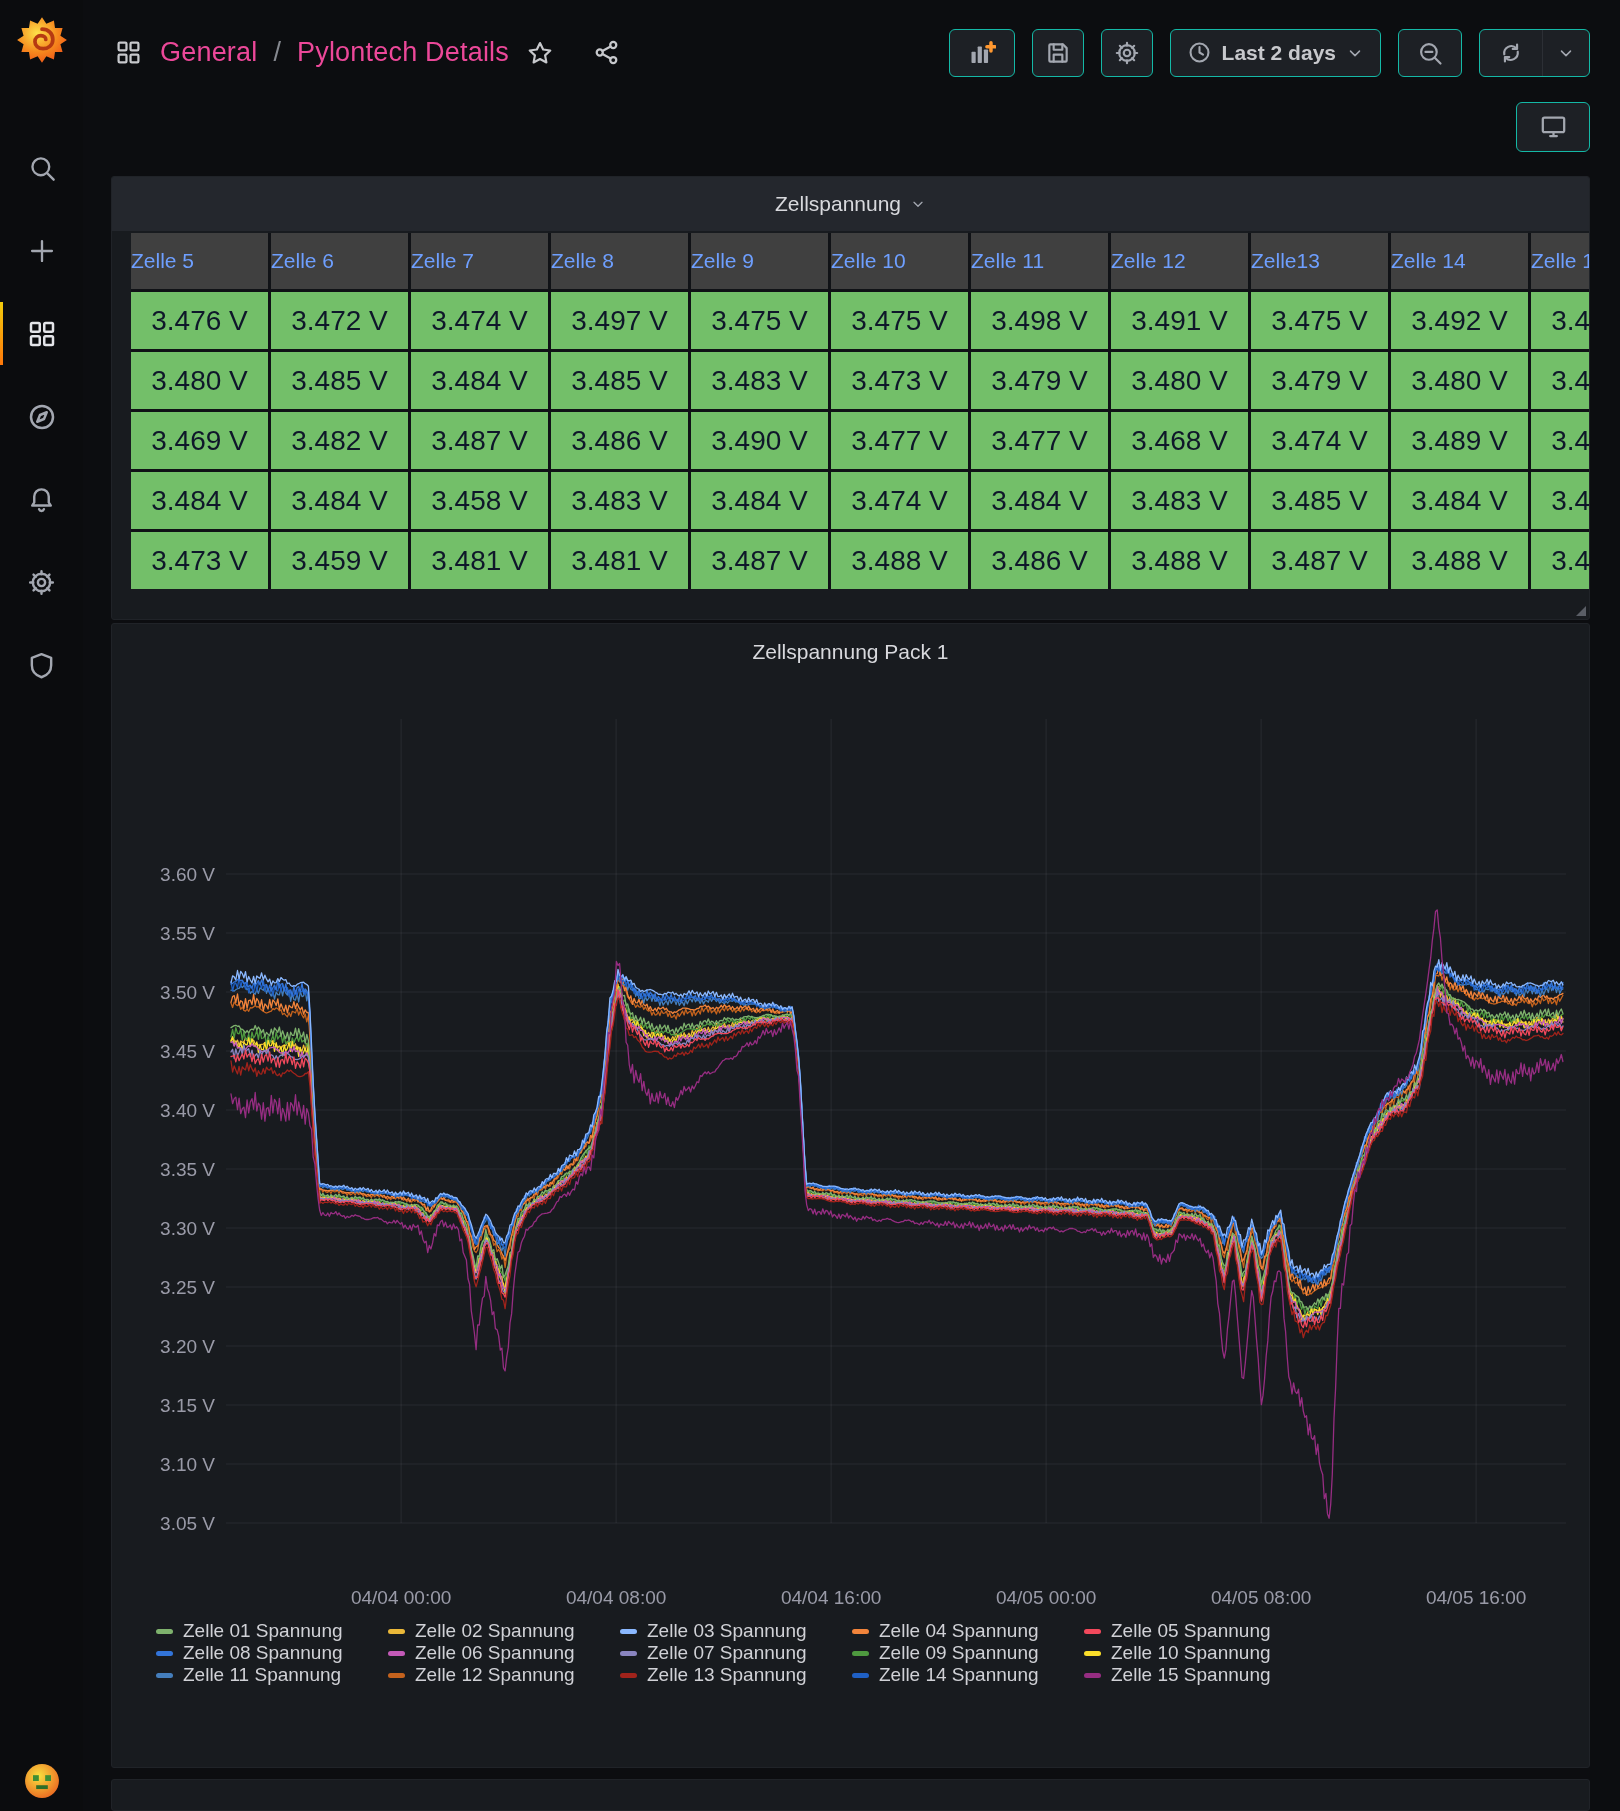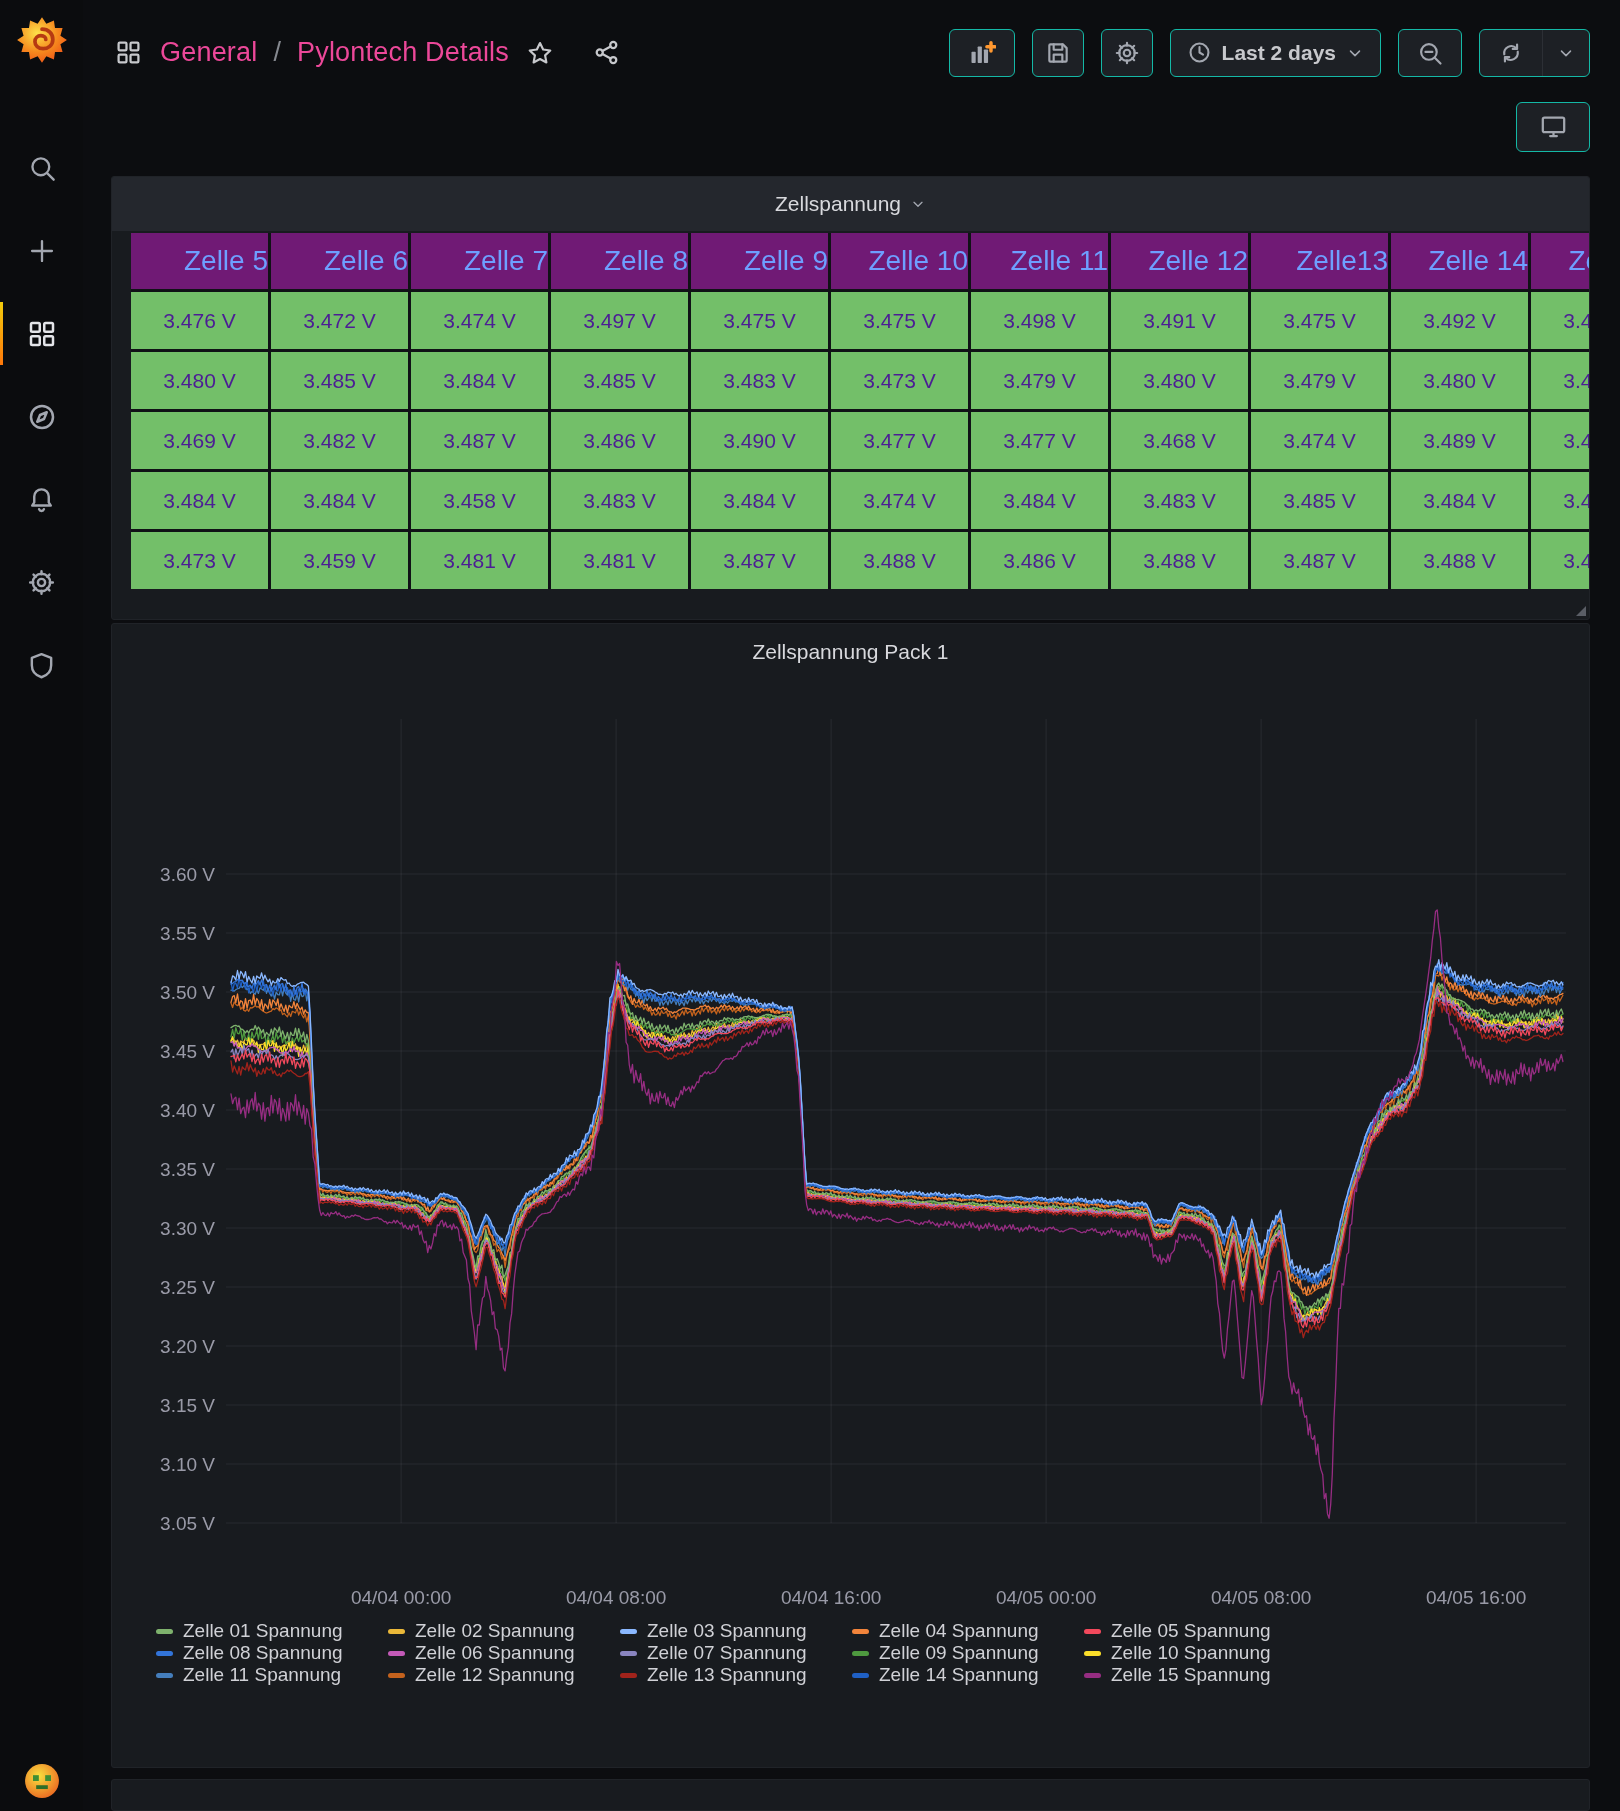--- a/index.html
+++ b/index.html
@@ -32,22 +32,22 @@
   .split .seg.caret{width:46px;border-left:1px solid #2c2f35;}
   .kioskrow{height:72px;display:flex;justify-content:flex-end;align-items:flex-start;}
   .kioskrow .btn{width:72px;height:48px;}
   
   .panel{background:#181b1f;border:1px solid #202328;border-radius:3px;position:relative;}
   .table-panel{height:444px;margin-top:2px;overflow:hidden;}
   .tp-header{height:54px;background:#24272d;display:flex;align-items:center;justify-content:center;gap:9px;cursor:pointer;}
   .tp-title{font-size:21px;font-weight:500;color:#d8d9dd;}
   .table-wrap{margin-left:19px;margin-top:2px;overflow:hidden;width:1458px;}
   .tgrid{display:grid;grid-template-columns:repeat(11,137px);gap:3px;background:#101216;width:max-content;}
-  .th{height:56px;line-height:56px;text-align:right;font-size:28px;color:#6e9fff;background:#701a75;cursor:pointer;white-space:nowrap;overflow:hidden;}
-  .td{height:57px;line-height:57px;text-align:center;font-size:21px;color:#4c1d95;background:#73bf69;white-space:nowrap;overflow:hidden;}
+  .th{height:56px;line-height:56px;text-align:left;font-size:21px;color:#6e9fff;background:#404040;cursor:pointer;white-space:nowrap;overflow:hidden;}
+  .td{height:57px;line-height:57px;text-align:center;font-size:28px;color:#0f172a;background:#73bf69;white-space:nowrap;overflow:hidden;}
   .resize-corner{position:absolute;right:3px;bottom:3px;width:0;height:0;border-left:10px solid transparent;border-bottom:10px solid #5a5e66;cursor:nwse-resize;}
   .chart-panel{height:1146px;margin-top:3px;overflow:hidden;}
   .cp-title{margin-top:16px;text-align:center;font-size:21px;font-weight:500;color:#d8d9dd;cursor:pointer;}
   .chart-svg{display:block;width:1477px;height:950px;margin-top:0;}
   .grid-line{stroke:rgba(204,204,220,0.09);stroke-width:1;}
   .ytick,.xtick{font-family:"Liberation Sans",sans-serif;font-size:19px;fill:rgba(204,204,220,0.72);}
   .sline{fill:none;stroke-width:1.3;stroke-linejoin:round;stroke-linecap:round;}
   .legend{margin-left:44px;margin-top:6px;display:grid;grid-template-columns:repeat(5,232px);}
   .legend-item{display:flex;align-items:center;gap:10px;cursor:pointer;}
   .legend-swatch{width:17px;height:5px;border-radius:2.5px;flex:0 0 17px;}

